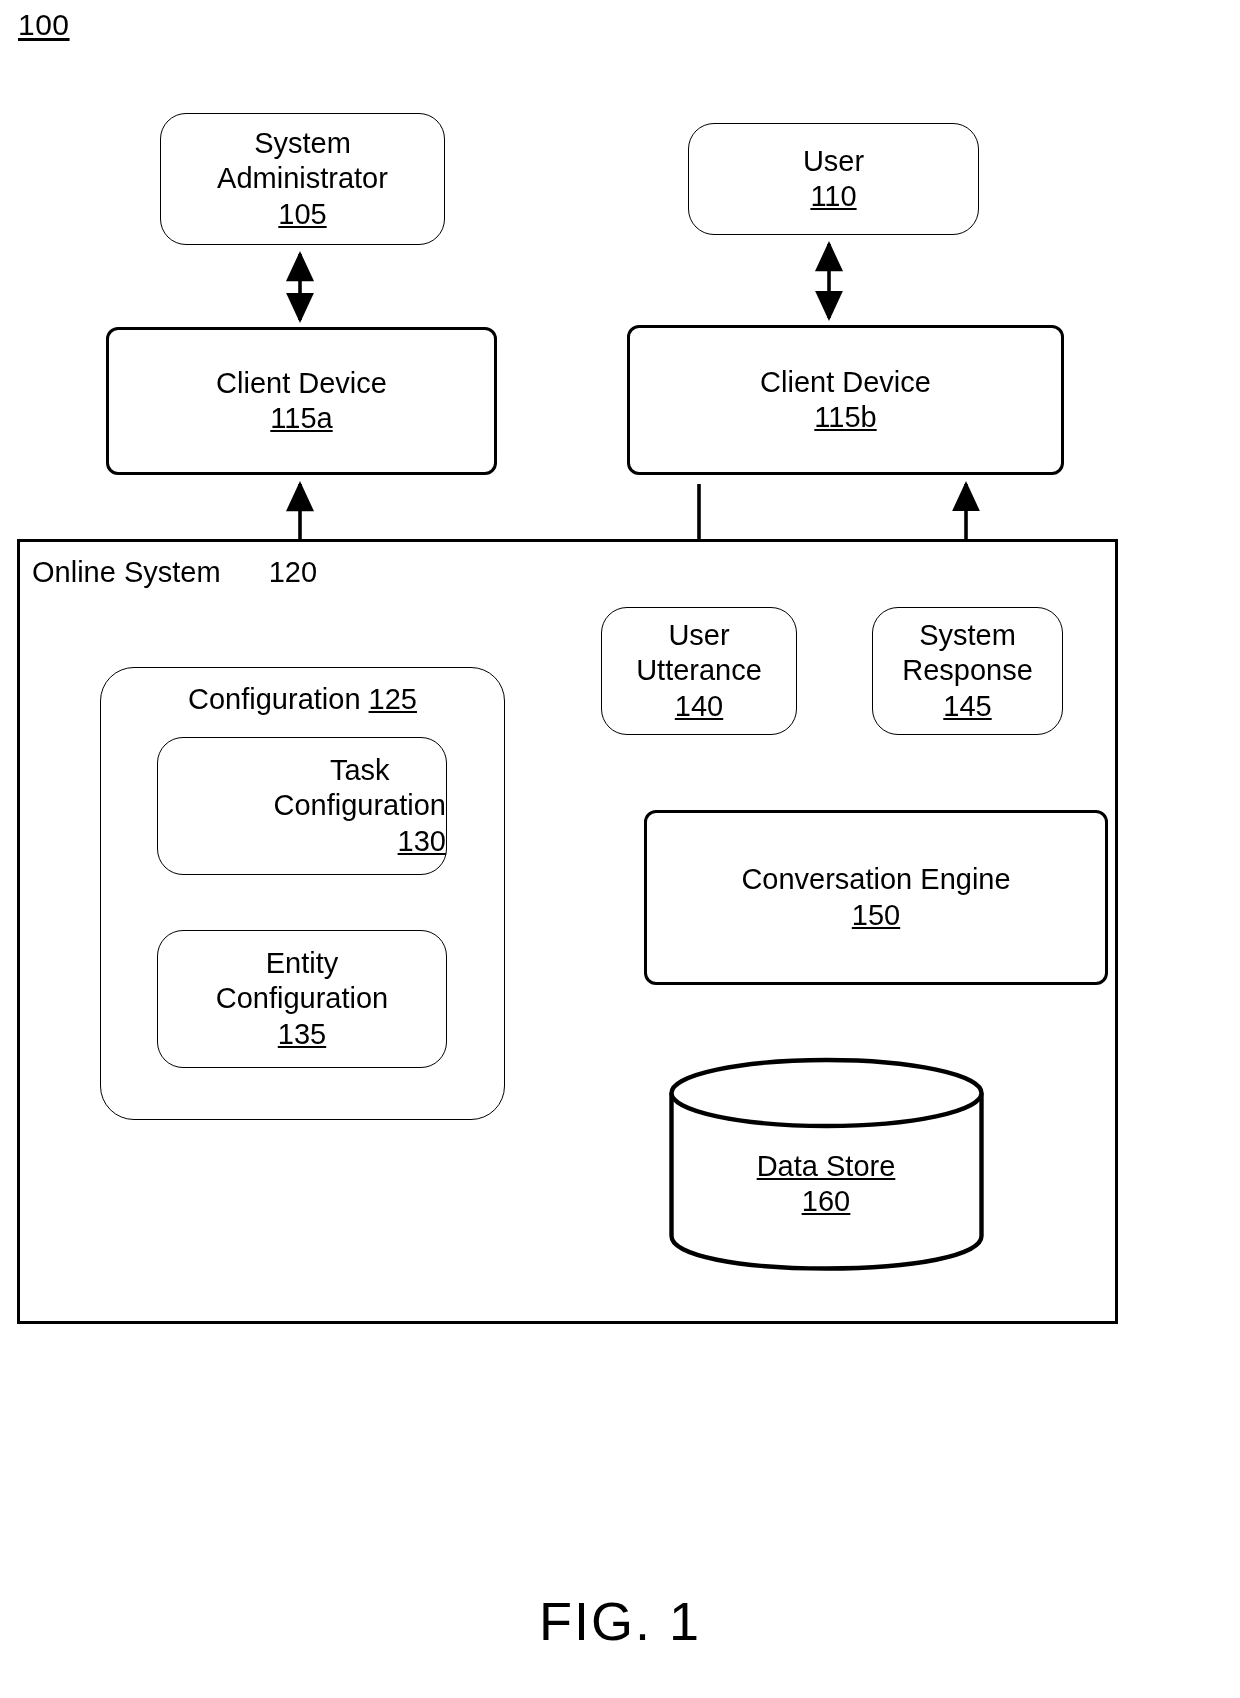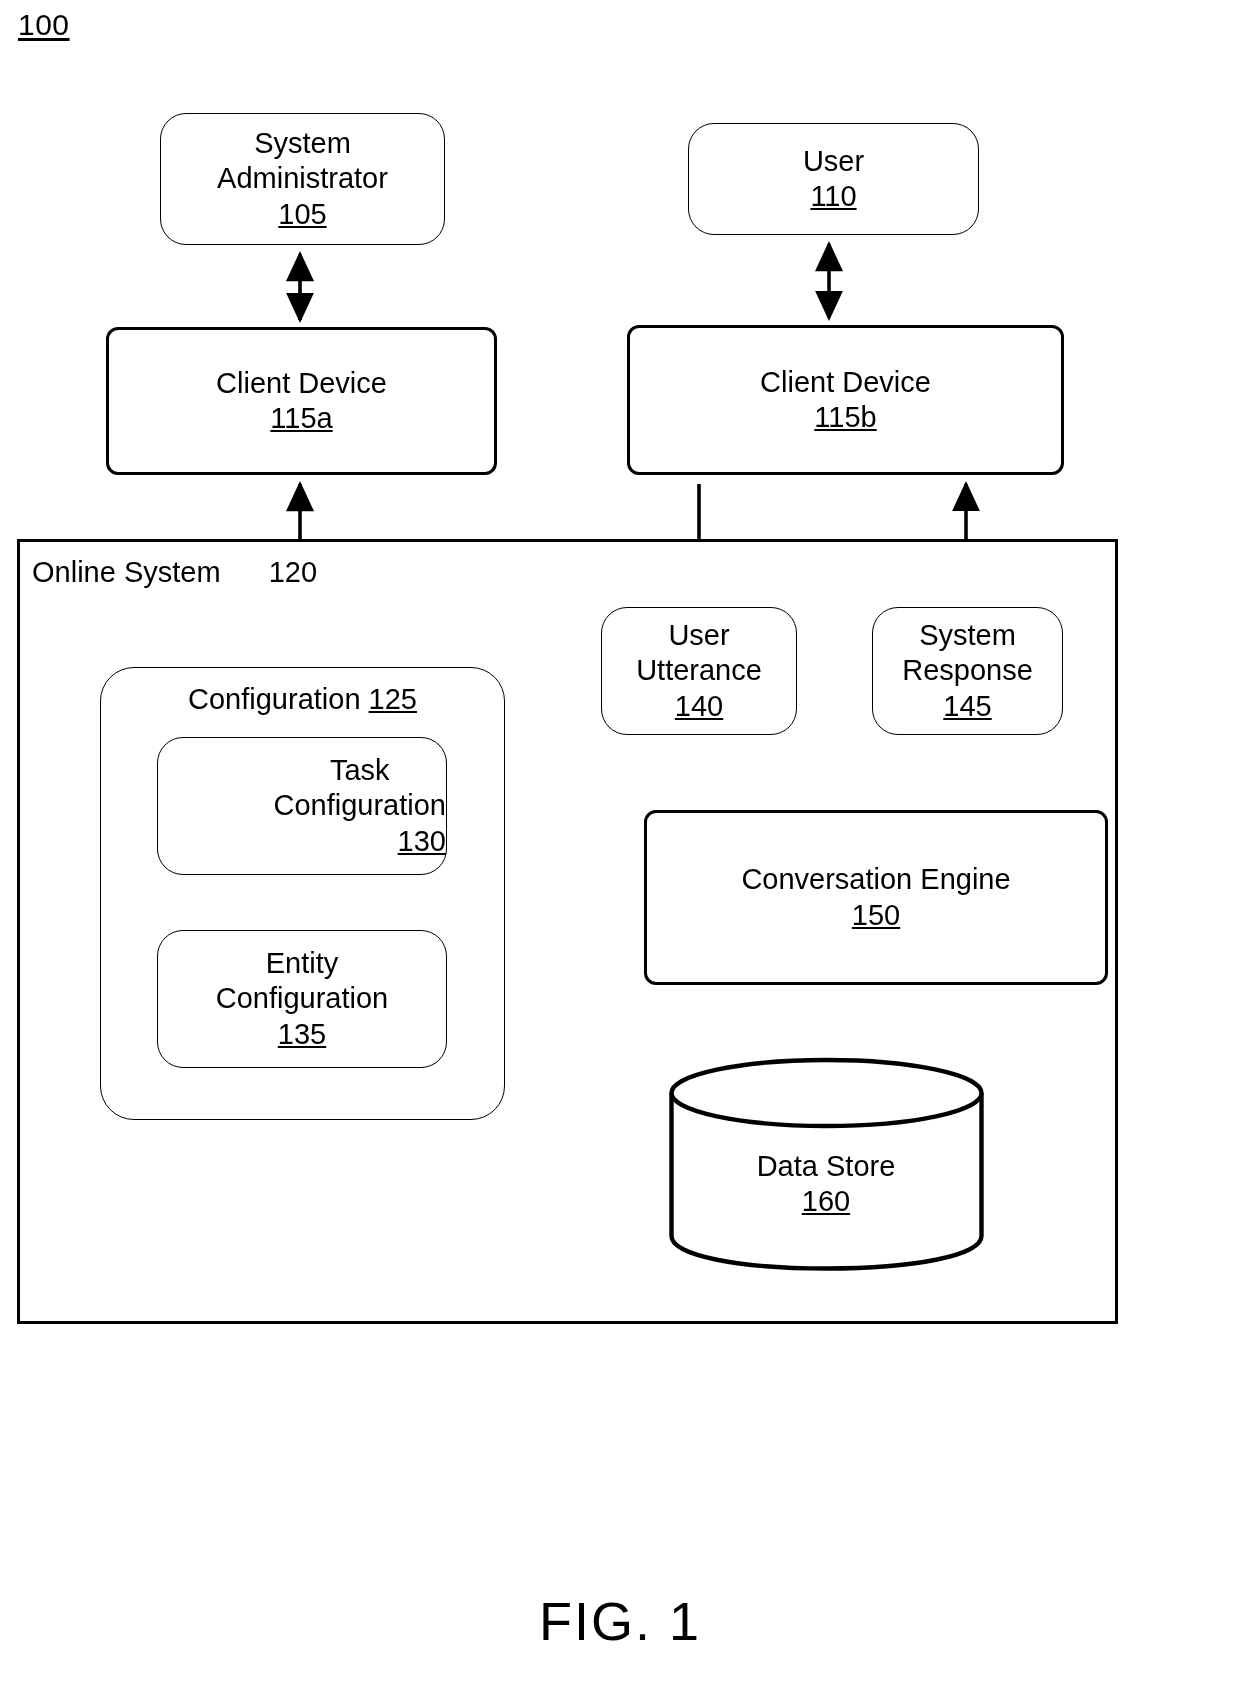--- a/index.html
+++ b/index.html
@@ -119,20 +119,21 @@
     position: absolute;
     left: 668px; top: 1057px; width: 317px; height: 215px;
   }
   #node-datastore .cyl-svg { position: absolute; left: 0; top: 0; }
   #node-datastore .cyl-text {
     position: absolute;
     left: 0; right: 1px; top: 92px;
     text-align: center;
     font-size: 29px;
     line-height: 1.22;
+    text-decoration: underline;
   }
   #node-datastore .cyl-text .ref { text-decoration: underline; text-underline-offset: 2px; }
 
   
   .conn { position: absolute; }
 </style>
 </head>
 <body>
 
 <div id="page">

